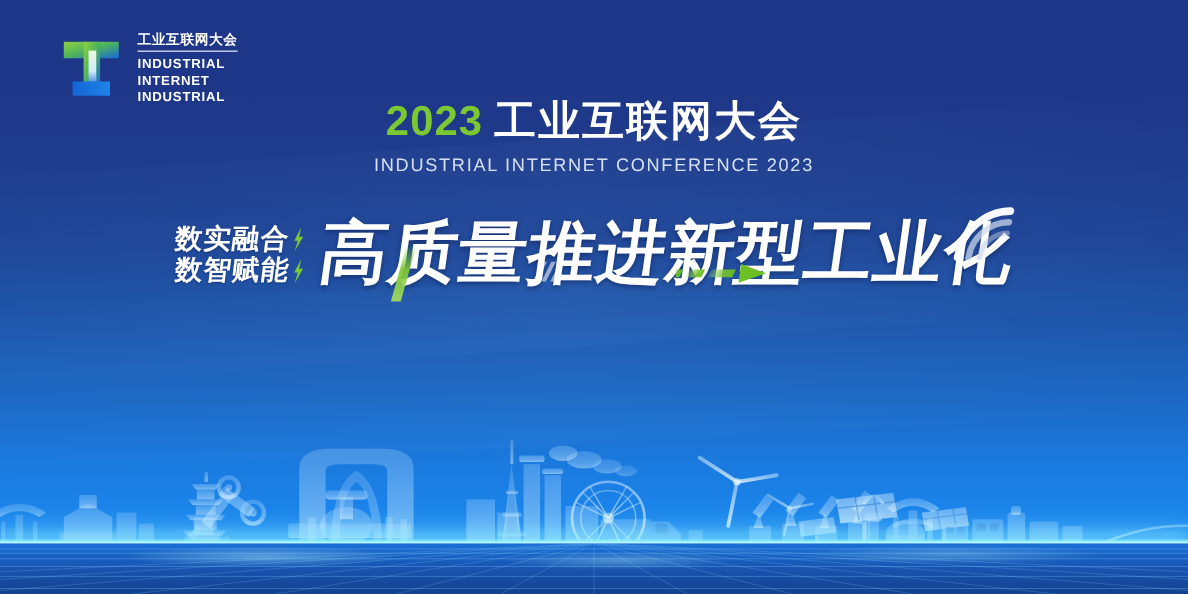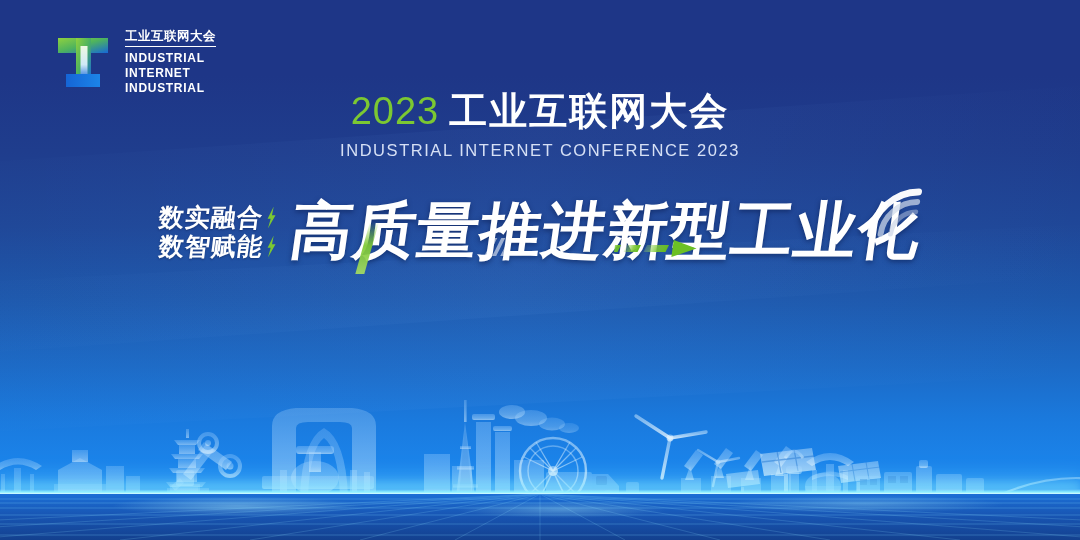--- a/index.html
+++ b/index.html
@@ -80,21 +80,21 @@
   }
   .headline-main {
     font-size: 38px;
     line-height: 1;
     white-space: nowrap;
     font-weight: normal;
   }
   .headline-year {
     color: #7cc832;
     letter-spacing: 1px;
-    font-weight: 400;
+    font-weight: 700;
   }
   .headline-cn {
     color: #ffffff;
     font-weight: bold;
     letter-spacing: 2px;
     margin-left: 10px;
   }
   .headline-sub {
     margin-top: 11px;
     font-size: 16.5px;

